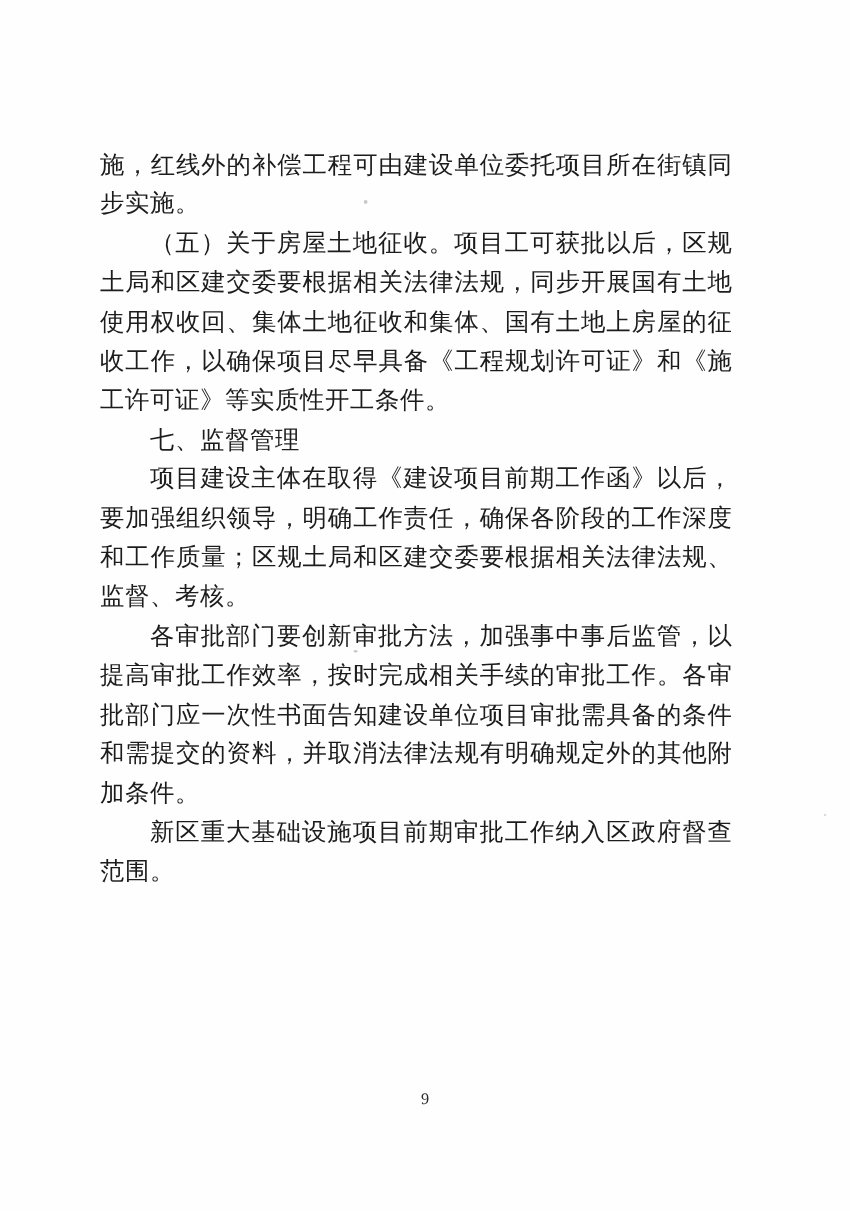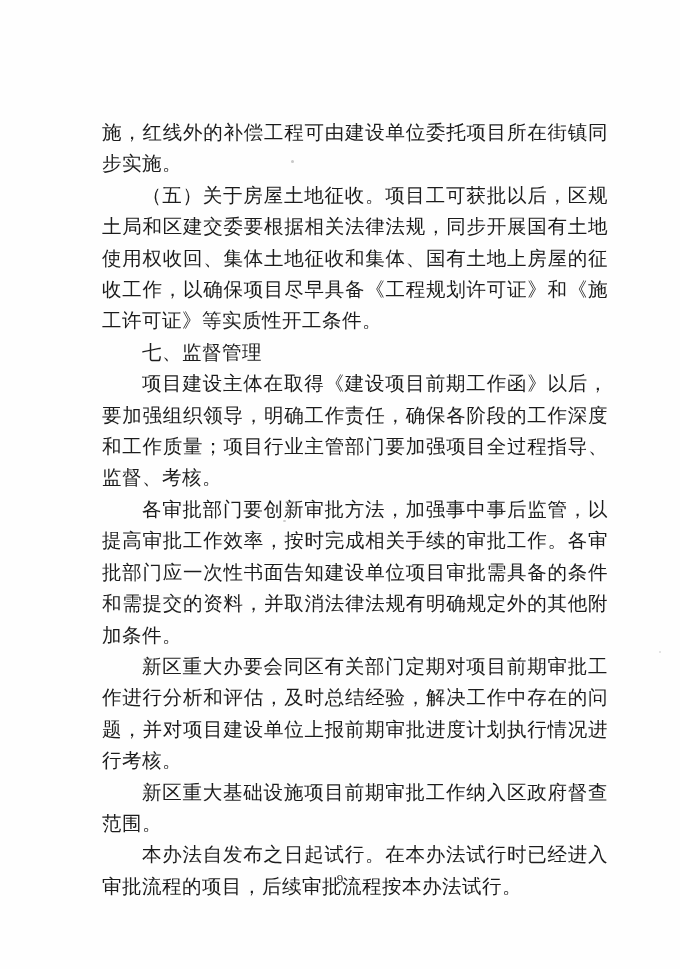--- a/index.html
+++ b/index.html
@@ -14,21 +14,21 @@
     overflow: hidden;
     font-family: "Liberation Serif", "DejaVu Serif", serif;
   }
   .scan-page {
     position: absolute;
     inset: 0;
     background: #fefefe;
   }
   .text-block {
     position: absolute;
-    left: 102px;
+    left: 80px;
     top: 117px;
     width: 506px;
     color: #1c1c1c;
   }
   .para {
     margin: 0;
     font-size: 19.5px;
     line-height: 31.4px;
     text-align: justify;
     text-justify: inter-ideograph;
@@ -70,29 +70,27 @@
 <div class="scan-page">
 
   <div class="text-block">
 
     <p class="para">施，红线外的补偿工程可由建设单位委托项目所在街镇同步实施。</p>
 
     <p class="para indent"><span class="bold-lead">（五）关于房屋土地征收。</span><span>项目工可获批以后，区规土局和区建交委要根据相关法律法规，同步开展国有土地使用权收回、集体土地征收和集体、国有土地上房屋的征收工作，以确保项目尽早具备《工程规划许可证》和《施工许可证》等实质性开工条件。</span></p>
 
     <p class="para indent heading">七、监督管理</p>
 
-    <p class="para indent">项目建设主体在取得《建设项目前期工作函》以后，要加强组织领导，明确工作责任，确保各阶段的工作深度和工作质量；项目行业主管部门要加强项目全过程指导、监督、考核。</p>
+    <p class="para indent">项目建设主体在取得《建设项目前期工作函》以后，要加强组织领导，明确工作责任，确保各阶段的工作深度和工作质量；区规土局和区建交委要根据相关法律法规、监督、考核。</p>
 
     <p class="para indent">各审批部门要创新审批方法，加强事中事后监管，以提高审批工作效率，按时完成相关手续的审批工作。各审批部门应一次性书面告知建设单位项目审批需具备的条件和需提交的资料，并取消法律法规有明确规定外的其他附加条件。</p>
 
-    <p class="para indent">新区重大办要会同区有关部门定期对项目前期审批工作进行分析和评估，及时总结经验，解决工作中存在的问题，并对项目建设单位上报前期审批进度计划执行情况进行考核。</p>
 
     <p class="para indent">新区重大基础设施项目前期审批工作纳入区政府督查范围。</p>
 
-    <p class="para indent">本办法自发布之日起试行。在本办法试行时已经进入审批流程的项目，后续审批流程按本办法试行。</p>
 
   </div>
 
   <div class="page-number">9</div>
 
   <div class="speck speck-1"></div>
   <div class="speck speck-2"></div>
   <div class="speck speck-3"></div>
 
 </div>

